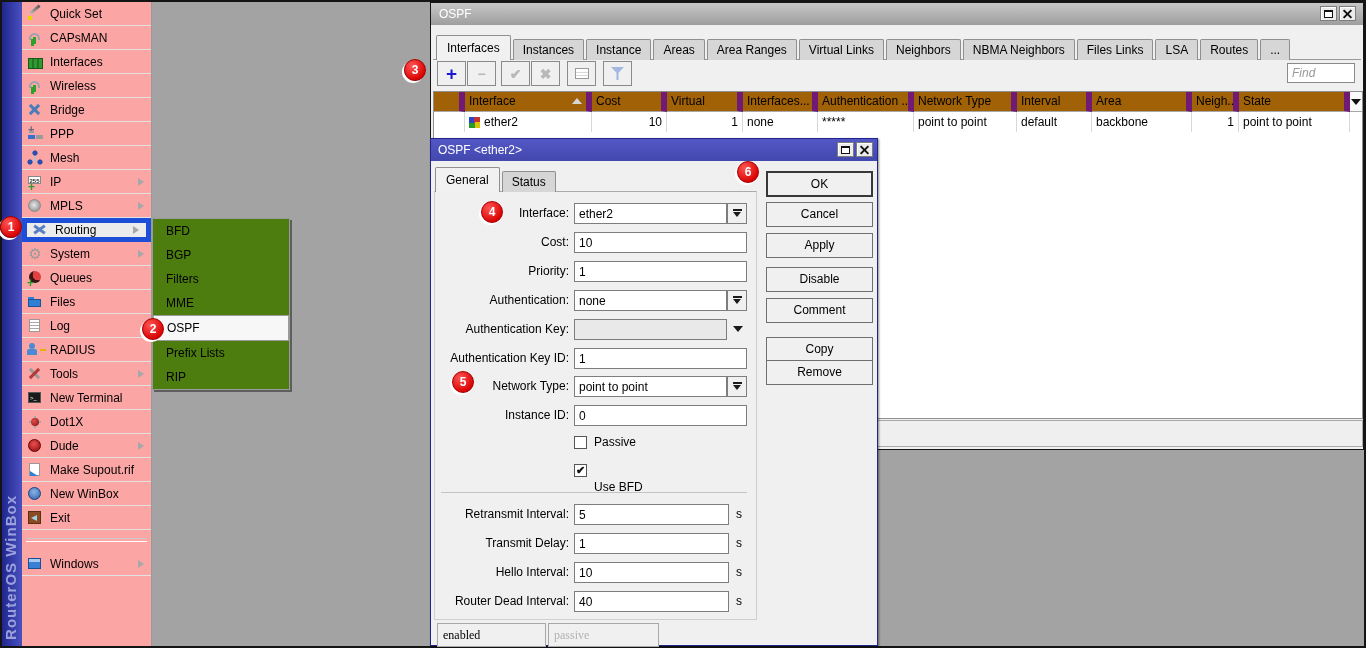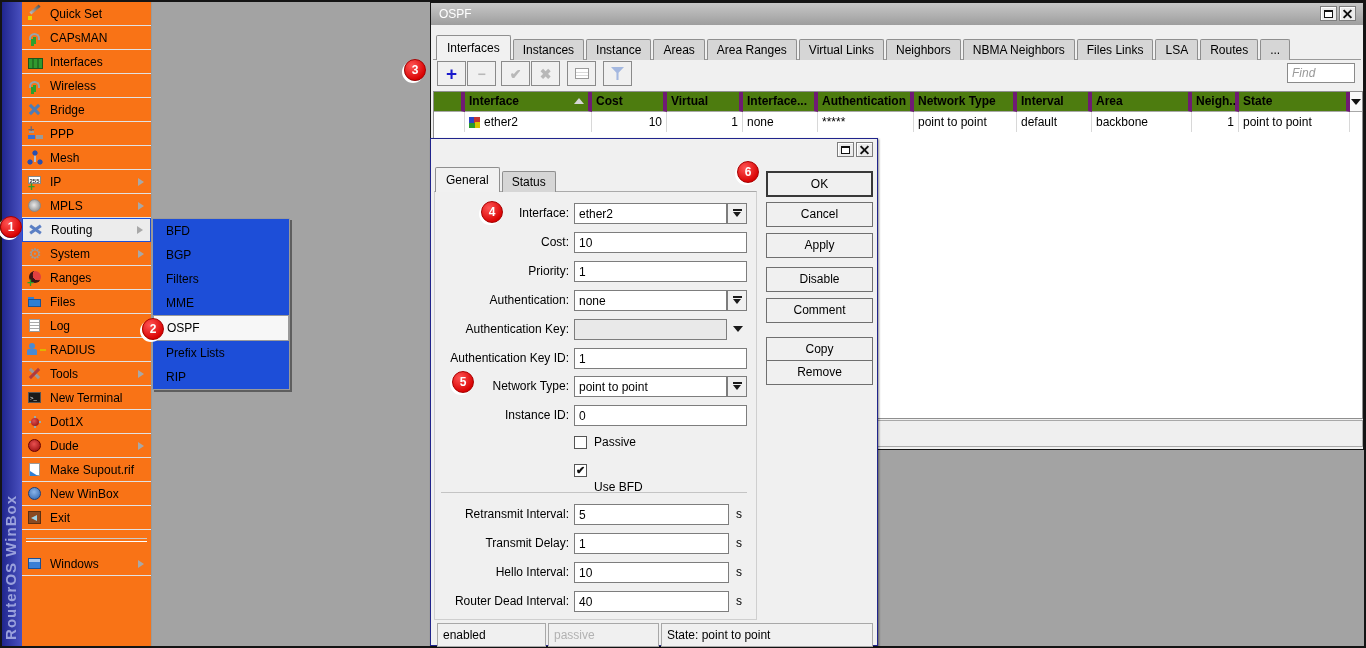--- a/index.html
+++ b/index.html
@@ -6,25 +6,25 @@
   *{font-family:"Liberation Sans",sans-serif;}
   .canvas{position:relative;width:1366px;height:648px;background:#a3a3a3;overflow:hidden;
           box-shadow:inset 0 0 0 2px #141414;}
   
   .brandstrip{position:absolute;left:2px;top:2px;width:20px;height:644px;
     background:linear-gradient(90deg,#20268e,#4a51c0);}
   .brandtext{position:absolute;left:2px;bottom:8px;width:20px;
     writing-mode:vertical-rl;transform:rotate(180deg);
     color:#9aa1dc;font-size:15px;font-weight:bold;letter-spacing:1px;white-space:nowrap;}
   
-  .sidebar{position:absolute;left:22px;top:2px;width:130px;height:644px;background:#f97316;
+  .sidebar{position:absolute;left:22px;top:2px;width:130px;height:644px;background:#fca5a5;
     border-right:1px solid #9a9a9a;box-sizing:border-box;}
   .menu-item{display:flex;align-items:center;height:24px;padding-left:5px;gap:7px;
     border-bottom:1px solid #e2e2e2;box-sizing:border-box;cursor:default;}
-  .menu-item.sel{border:1px solid #1d4ed8;background:#ececec;}
+  .menu-item.sel{border:5px solid #1d4ed8;background:#ececec;}
   .mlabel{font-size:12px;color:#000;white-space:nowrap;}
   .subarrow{width:0;height:0;border-top:4px solid transparent;border-bottom:4px solid transparent;
     border-left:6px solid #a8a8a8;margin-left:auto;margin-right:7px;}
   .sep{height:2px;margin:8px 4px 10px 4px;border-top:1px solid #c9c9c9;border-bottom:1px solid #fff;}
   
   .ic{position:relative;width:16px;height:16px;flex:0 0 16px;display:inline-block;}
   .ic-quickset::before{content:"";position:absolute;left:2px;top:2px;width:12px;height:3px;background:linear-gradient(90deg,#bbb,#555);transform:rotate(-40deg);}
   .ic-quickset::after{content:"";position:absolute;left:1px;bottom:2px;width:4px;height:4px;background:#e8d300;}
   .ic-arc::before{content:"";position:absolute;left:2px;top:3px;width:11px;height:7px;border:2px solid #9aa4aa;border-bottom:none;border-radius:8px 8px 0 0;box-sizing:border-box;}
   .ic-arc::after{content:"";position:absolute;left:6px;top:7px;width:3px;height:7px;background:#2da02d;box-shadow:-2px 2px 0 -0px #2da02d,2px 2px 0 0 #2da02d inset;}
@@ -54,21 +54,21 @@
   .ic-dot1x{background:linear-gradient(#9aa 0,#9aa 100%) 7px 2px/2px 12px no-repeat,linear-gradient(#9aa 0,#9aa 100%) 2px 7px/12px 2px no-repeat;}
   .ic-dot1x::before{content:"";position:absolute;left:4px;top:4px;width:8px;height:8px;border-radius:50%;background:radial-gradient(circle at 3px 3px,#e05050,#8a0a0a);}
   .ic-dude::before{content:"";position:absolute;left:1px;top:1px;width:13px;height:13px;border-radius:50%;background:radial-gradient(circle at 5px 4px,#e85050,#8f0808);border:1px solid #600;box-sizing:border-box;}
   .ic-supout::before{content:"";position:absolute;left:2px;top:1px;width:11px;height:13px;background:#fff;border:1px solid #999;box-sizing:border-box;}
   .ic-supout::after{content:"";position:absolute;left:3px;bottom:2px;border-top:5px solid transparent;border-left:8px solid #2f7fd4;}
   .ic-winbox::before{content:"";position:absolute;left:1px;top:1px;width:13px;height:13px;border-radius:50%;background:radial-gradient(circle at 5px 4px,#8ab4e8,#2a5faa);border:1px solid #1a3f7a;box-sizing:border-box;}
   .ic-exit::before{content:"";position:absolute;left:1px;top:1px;width:13px;height:13px;background:#8a4a22;border:1px solid #5a2f12;box-sizing:border-box;}
   .ic-exit::after{content:"";position:absolute;left:4px;top:5px;border-top:3px solid transparent;border-bottom:3px solid transparent;border-right:6px solid #9fd4e8;}
   .ic-windows::before{content:"";position:absolute;left:1px;top:2px;width:13px;height:11px;background:linear-gradient(#a8c8f0 0 3px,#3a7fd6 3px);border:1px solid #1a4f96;box-sizing:border-box;}
   
-  .submenu{position:absolute;left:152px;top:218px;width:138px;height:172px;background:#1d4ed8;
+  .submenu{position:absolute;left:152px;top:218px;width:138px;height:172px;background:#4d7c0f;
     border:1px solid #9a9a9a;box-shadow:2px 2px 0 #5e5e5e;box-sizing:border-box;display:flex;flex-direction:column;z-index:5;}
   .sm-item{flex:1;display:flex;align-items:center;padding-left:13px;font-size:12px;box-sizing:border-box;}
   .sm-item.sel{border:1px solid #9a9a9a;background:#f7f7f7;}
   
   .win{position:absolute;left:430px;top:2px;width:934px;height:448px;background:#f0f0f0;
     border:1px solid #161616;box-sizing:border-box;}
   .wtitle{position:absolute;left:0;top:0;right:0;height:22px;background:linear-gradient(#c7c7c7,#9e9e9e);
     color:#fff;font-size:12px;line-height:22px;padding-left:8px;box-sizing:border-box;}
   .tbtn{position:absolute;top:3px;width:17px;height:15px;background:#ececec;border:1px solid #7d7d7d;
     box-shadow:inset 1px 1px 0 #fff;display:flex;align-items:center;justify-content:center;box-sizing:border-box;}
@@ -85,22 +85,22 @@
     box-sizing:border-box;display:flex;align-items:center;justify-content:center;}
   .g-add{color:#1a1acc;font-weight:bold;font-size:19px;line-height:19px;}
   .g-dim{color:#b8b8b8;font-weight:bold;font-size:14px;}
   .ico-note{width:14px;height:11px;border:1px solid #9a9a9a;background:linear-gradient(#fff 0 3px,#d9d9d9 3px 4px,#fff 4px 6px,#d9d9d9 6px 7px,#fff 7px);box-sizing:border-box;}
   .ico-filter{width:13px;height:13px;background:#a4b8e0;clip-path:polygon(0 0,100% 0,58% 45%,58% 100%,42% 100%,42% 45%);filter:drop-shadow(0 0 1px #56698f);}
   .find{position:absolute;right:8px;top:60px;width:68px;height:20px;border:1px solid #8a8a8a;background:#fff;
     font-size:12px;padding:0 4px;box-sizing:border-box;}
   .find::placeholder{color:#9a9a9a;font-style:italic;}
   .listarea{position:absolute;left:2px;top:88px;width:930px;height:328px;background:#fff;border:1px solid #8f8f8f;box-sizing:border-box;}
   .hrow,.drow{display:flex;height:20px;}
-  .hcell{box-sizing:border-box;background:#4d7c0f;border-right:4px solid #701a75;border-bottom:1px solid #a8a8a8;
-    font-size:12px;padding:2px 4px;white-space:nowrap;overflow:hidden;position:relative;font-weight:bold;}
+  .hcell{box-sizing:border-box;background:#a16207;border-right:6px solid #701a75;border-bottom:1px solid #a8a8a8;
+    font-size:12px;padding:2px 4px;white-space:nowrap;overflow:hidden;position:relative;}
   .dcell{box-sizing:border-box;border-right:1px solid #d8d8d8;font-size:12px;padding:2px 4px;white-space:nowrap;overflow:hidden;display:flex;align-items:center;gap:4px;}
   .num{justify-content:flex-end;text-align:right;}
   .sortup{position:absolute;right:4px;top:6px;width:0;height:0;border-left:5px solid transparent;border-right:5px solid transparent;border-bottom:6px solid #d6d6d6;}
   .chooser{flex:1;background:#fafafa;border-bottom:1px solid #a8a8a8;display:flex;align-items:center;justify-content:center;}
   .ico-chooser{width:0;height:0;border-left:5px solid transparent;border-right:5px solid transparent;border-top:6px solid #111;}
   .quad{width:11px;height:11px;background:conic-gradient(#c23232 0 90deg,#d8c400 0 180deg,#2a9a2a 0 270deg,#2a46c8 0 360deg);flex:0 0 11px;}
   .statusstrip{position:absolute;left:2px;top:417px;width:930px;height:27px;background:#efefef;border:1px solid #a8a8a8;box-sizing:border-box;}
   
   .dlg{position:absolute;left:430px;top:138px;width:448px;height:508px;background:#f0f0f0;
     border:1px solid #20248c;box-shadow:1px 1px 2px rgba(0,0,0,.45);box-sizing:border-box;z-index:8;}
@@ -120,21 +120,21 @@
   .plainarrow{position:absolute;width:0;height:0;border-left:5.5px solid transparent;border-right:5.5px solid transparent;border-top:6.5px solid #1a1a1a;}
   .cb{position:absolute;left:143px;width:13px;height:13px;background:#fff;border:1px solid #555;box-sizing:border-box;
     font-size:11px;line-height:11px;text-align:center;color:#111;font-weight:bold;}
   .cblabel{position:absolute;left:163px;font-size:12px;line-height:13px;}
   .suffix{position:absolute;left:305px;font-size:12px;line-height:21px;}
   .hsep{position:absolute;left:10px;width:306px;height:1px;background:#c4c4c4;}
   .dbtn{position:absolute;left:335px;width:107px;height:25px;background:#f0f0f0;border:1px solid #6f6f6f;
     font-size:12px;text-align:center;line-height:23px;box-sizing:border-box;}
   .dbtn.default{height:26px;border:2px solid #383838;line-height:22px;}
   .seg{position:absolute;top:484px;height:24px;border:1px solid #a8a8a8;box-sizing:border-box;
-    font-size:12px;line-height:22px;padding-left:5px;background:#f0f0f0;white-space:nowrap;overflow:hidden;}
+    font-size:12px;line-height:22px;padding-left:5px;background:#f0f0f0;white-space:nowrap;overflow:hidden;font-family:Liberation Serif, serif;}
   .seg.dim{color:#b2b2b2;}
   
   .badge{position:absolute;width:22px;height:22px;border-radius:50%;
     background:radial-gradient(circle at 35% 30%,#ff5555,#d80000 75%);
     border:1px solid #a80000;box-shadow:-2px 2px 0 0 #ffffff;color:#fff;font-size:12px;font-weight:bold;
     text-align:center;line-height:21px;box-sizing:border-box;z-index:20;}
 </style>
 </head>
 <body>
 
@@ -187,21 +187,21 @@
         <span class="mlabel">Routing</span>
         <span class="subarrow"></span>
       </div>
     <div class="menu-item">
         <span class="ic ic-system"></span>
         <span class="mlabel">System</span>
         <span class="subarrow"></span>
       </div>
     <div class="menu-item">
         <span class="ic ic-queues"></span>
-        <span class="mlabel">Ranges</span>
+        <span class="mlabel">Queues</span>
       </div>
     <div class="menu-item">
         <span class="ic ic-files"></span>
         <span class="mlabel">Files</span>
       </div>
     <div class="menu-item">
         <span class="ic ic-log"></span>
         <span class="mlabel">Log</span>
       </div>
     <div class="menu-item">
@@ -287,21 +287,21 @@
     <span class="tb" style="left:172px;">
         <span class="ico-filter"></span>
       </span>
     <input class="find" placeholder="Find" style="">
     <div class="listarea">
       <div class="hrow">
         <span class="hcell" style="width:31px"></span>
         <span class="hcell" style="width:127px"><span>Interface</span><span class="sortup"></span></span>
         <span class="hcell" style="width:75px">Cost</span>
         <span class="hcell" style="width:76px">Virtual</span>
-        <span class="hcell" style="width:75px">Interface...</span>
+        <span class="hcell" style="width:75px">Interfaces...</span>
         <span class="hcell" style="width:96px">Authentication ...</span>
         <span class="hcell" style="width:103px">Network Type</span>
         <span class="hcell" style="width:75px">Interval</span>
         <span class="hcell" style="width:100px">Area</span>
         <span class="hcell" style="width:47px">Neigh...</span>
         <span class="hcell" style="width:111px">State</span>
         <span class="chooser">
             <span class="ico-chooser"></span>
           </span>
       </div>
@@ -329,20 +329,21 @@
     <div class="sm-item">BFD</div>
     <div class="sm-item">BGP</div>
     <div class="sm-item">Filters</div>
     <div class="sm-item">MME</div>
     <div class="sm-item sel">OSPF</div>
     <div class="sm-item">Prefix Lists</div>
     <div class="sm-item">RIP</div>
   </div>
 
   <div class="dlg">
+    <div class="dtitle">OSPF &lt;ether2&gt;</div>
     <span class="tbtn" style="right:23px;top:3px;">
         <span class="ico-max"></span>
       </span>
     <span class="tbtn" style="right:4px;top:3px;">
         <span class="ico-x"></span>
       </span>
     <div class="dtabs">
       <span class="tab active">General</span>
       <span class="tab">Status</span>
     </div>
@@ -408,21 +409,20 @@
     <span class="dbtn default" style="top:32px">OK</span>
     <span class="dbtn" style="top:63px">Cancel</span>
     <span class="dbtn" style="top:94px">Apply</span>
     <span class="dbtn" style="top:128px">Disable</span>
     <span class="dbtn" style="top:159px">Comment</span>
     <span class="dbtn" style="top:198px">Copy</span>
     <span class="dbtn" style="top:221px">Remove</span>
 
     <span class="seg" style="left:6px;width:109px">enabled</span>
     <span class="seg dim" style="left:117px;width:111px">passive</span>
-    <span class="seg" style="left:230px;width:212px">State: point to point</span>
   </div>
 
   <div class="badge" style="left:0px;top:216px">1</div>
   <div class="badge" style="left:142px;top:318px">2</div>
   <div class="badge" style="left:404px;top:59px">3</div>
   <div class="badge" style="left:481px;top:201px">4</div>
   <div class="badge" style="left:452px;top:371px">5</div>
   <div class="badge" style="left:737px;top:161px">6</div>
 
 </div>

